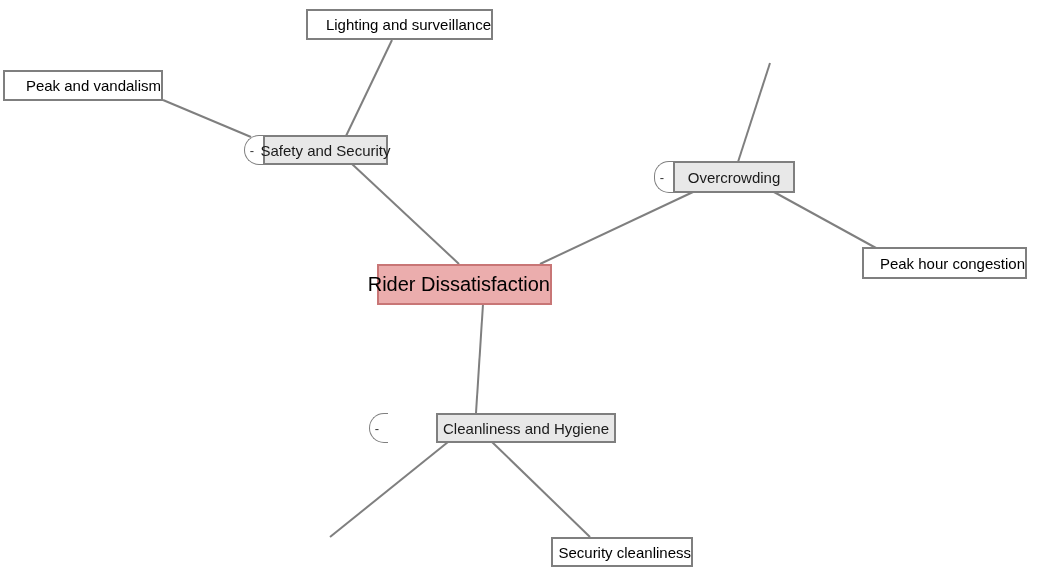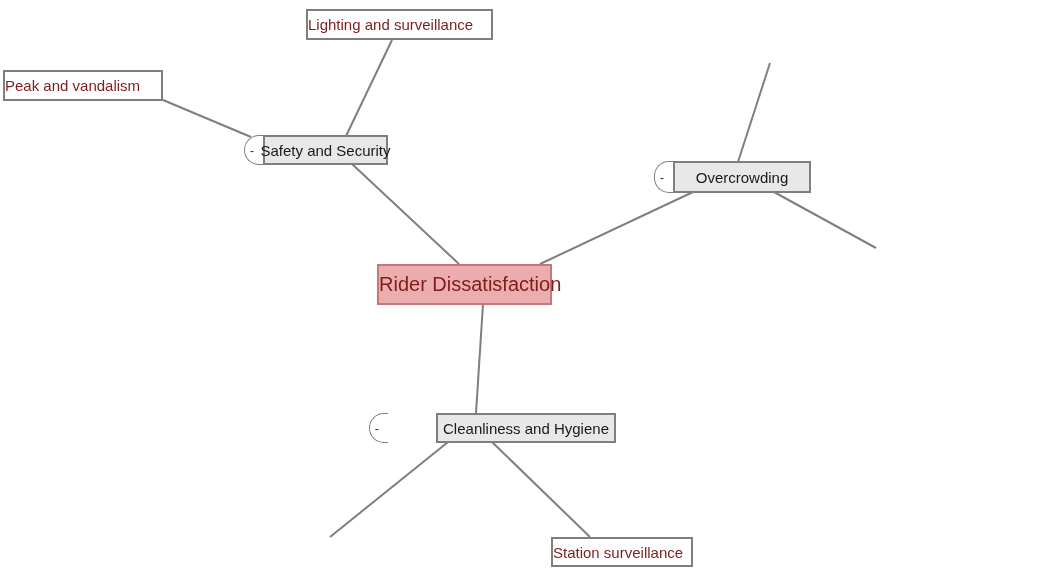--- a/index.html
+++ b/index.html
@@ -18,23 +18,23 @@
     width: 1037px; height: 574px;
   }
   .edges line {
     stroke: #7f7f7f;
     stroke-width: 2;
   }
   .node {
     position: absolute;
     display: flex;
     align-items: center;
-    justify-content: flex-start;
+    justify-content: flex-end;
     white-space: nowrap;
-    color: #7f1d1d;
+    color: #000000;
     cursor: default;
   }
   .root-node {
     left: 377px; top: 264px;
     width: 175px; height: 41px;
     background: #ebadad;
     border: 2px solid #c87676;
     font-size: 20px;
   }
   .branch {
@@ -62,21 +62,21 @@
     display: flex;
     align-items: center;
     justify-content: center;
     white-space: nowrap;
     font-size: 15px;
     color: #1a1a1a;
   }
   .branch-safety { left: 244px; top: 135px; height: 30px; }
   .branch-safety .box { width: 125px; }
   .branch-overcrowding { left: 654px; top: 161px; height: 32px; }
-  .branch-overcrowding .box { width: 138px; }
+  .branch-overcrowding .box { width: 122px; }
   .branch-cleanliness { left: 369px; top: 413px; height: 30px; }
   .branch-cleanliness .box { width: 180px; margin-left: 48px; }
   .leaf {
     background: #ffffff;
     border: 2px solid #7f7f7f;
     font-size: 15px;
   }
   .leaf-lighting { left: 306px; top: 9px;  width: 187px; height: 31px; }
   .leaf-crime    { left: 3px;   top: 70px; width: 160px; height: 31px; }
   .leaf-lack     { left: 715px; top: 32px; width: 122px; height: 31px; }
@@ -122,19 +122,22 @@
 
   <div class="node leaf leaf-lighting">
     <span>Lighting and surveillance</span>
   </div>
 
   <div class="node leaf leaf-crime">
     <span>Peak and vandalism</span>
   </div>
 
 
+  <div class="node leaf leaf-peak">
+    <span>Peak hour congestion</span>
+  </div>
 
 
   <div class="node leaf leaf-station">
-    <span>Station surveillance</span>
+    <span>Security cleanliness</span>
   </div>
 
 </div>
 
 </body></html>

